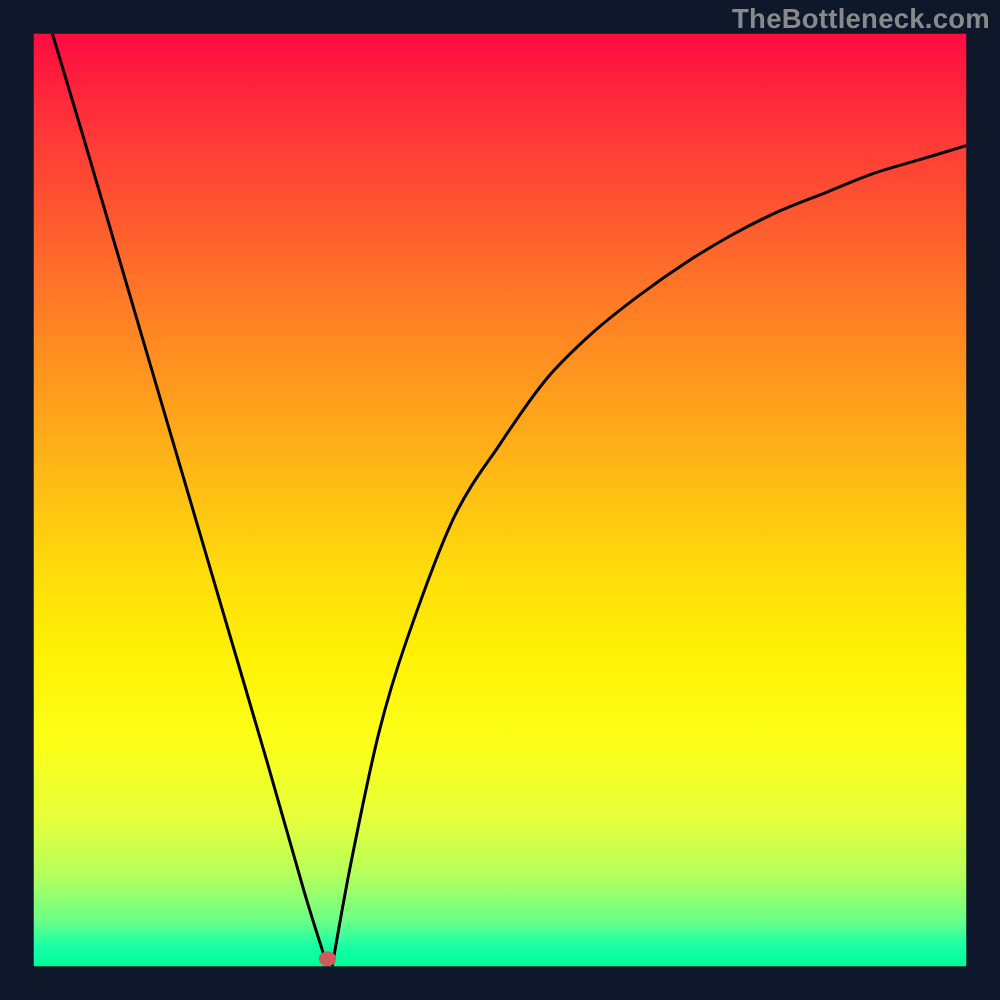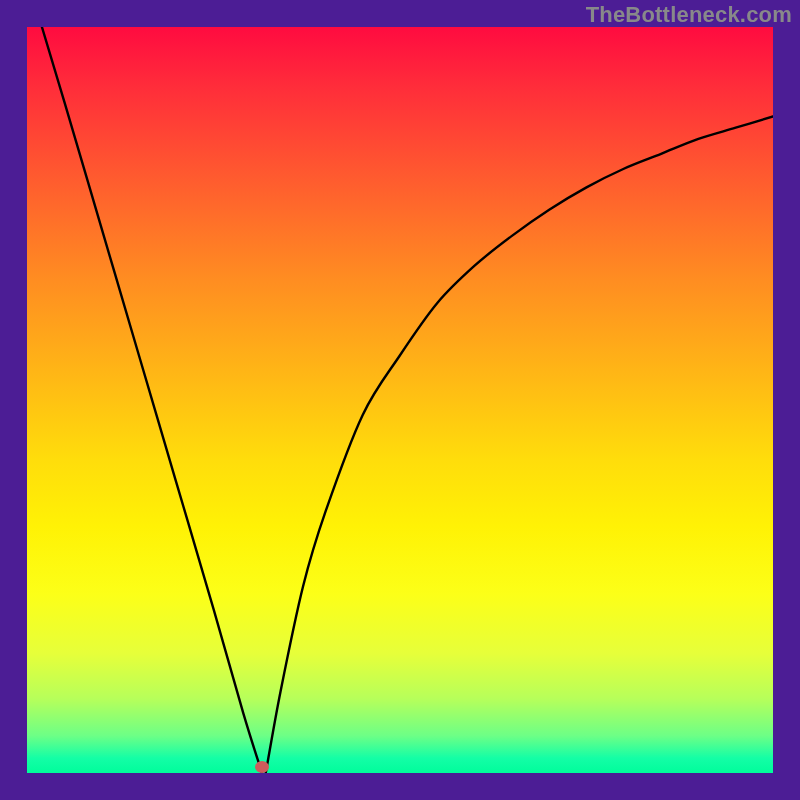--- a/index.html
+++ b/index.html
@@ -9,21 +9,21 @@
     height: 800px;
     background: #000;
     overflow: hidden;
   }
   .frame {
     position: absolute;
     left: 0;
     top: 0;
     width: 800px;
     height: 800px;
-    background: #4c1d95;
+    background: #0f172a;
   }
   .plot-area {
     position: absolute;
     left: 27px;
     top: 27px;
     width: 746px;
     height: 746px;
     background: linear-gradient(to bottom,
       #ff0b40 0%,
       #ff2d3a 8%,

